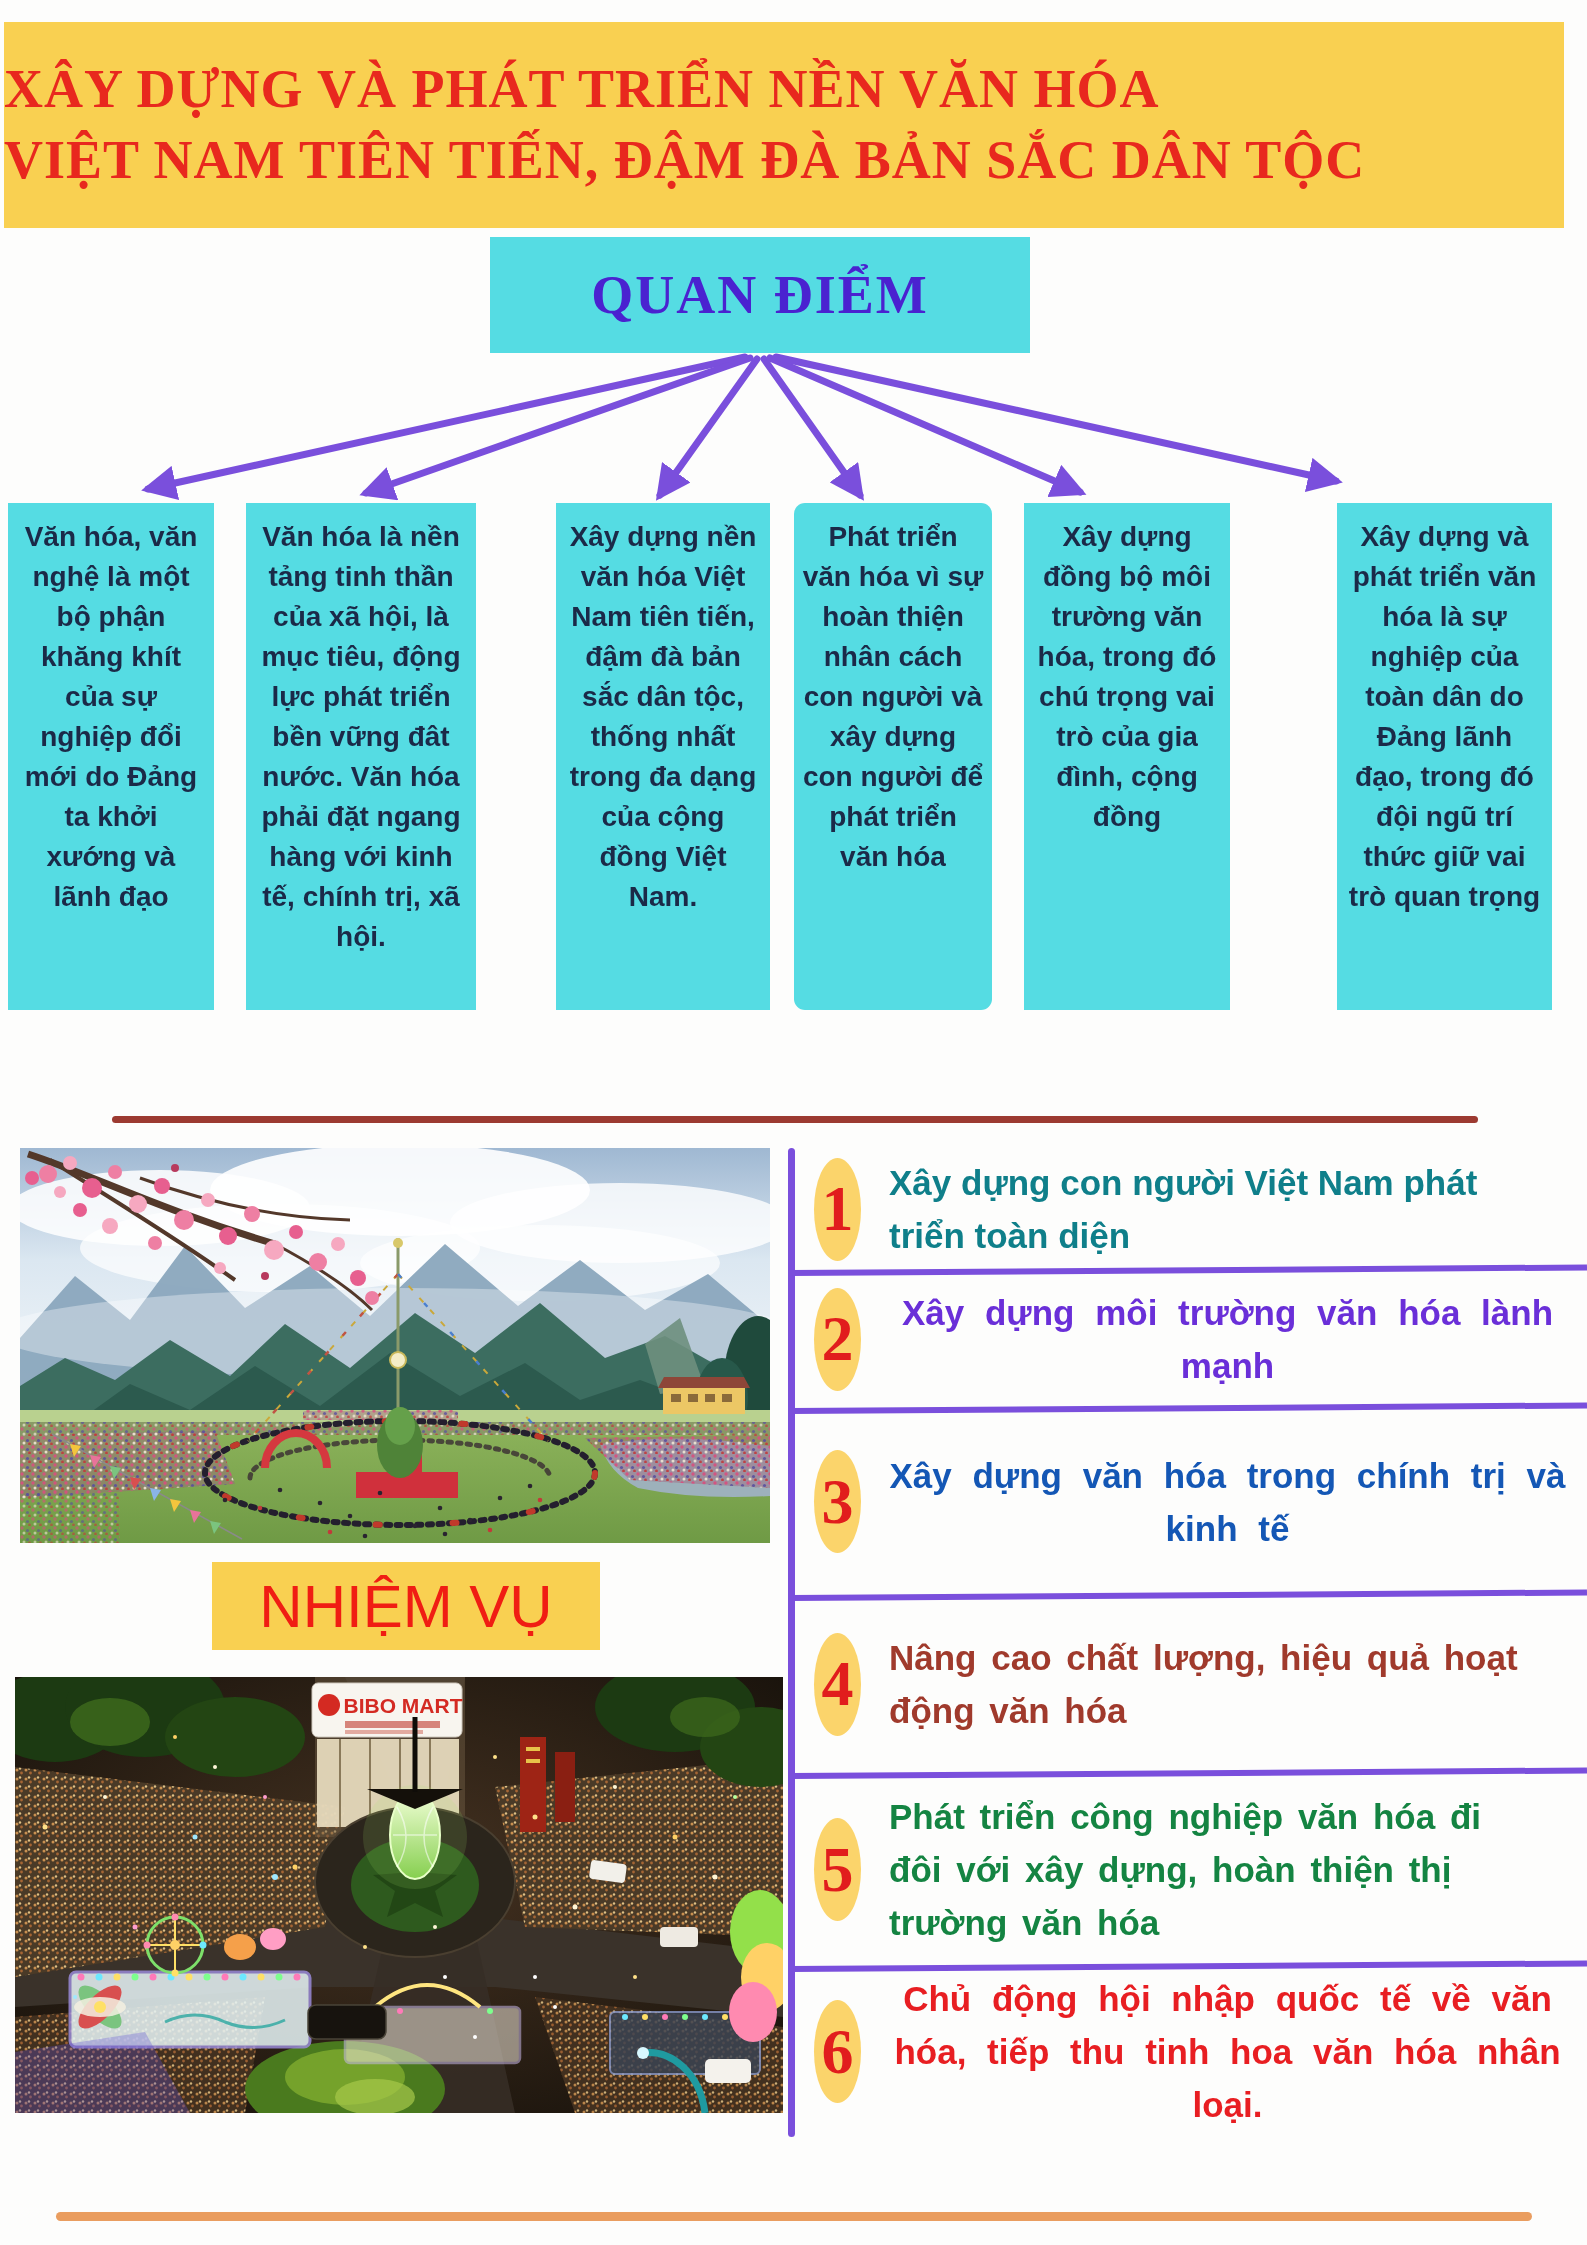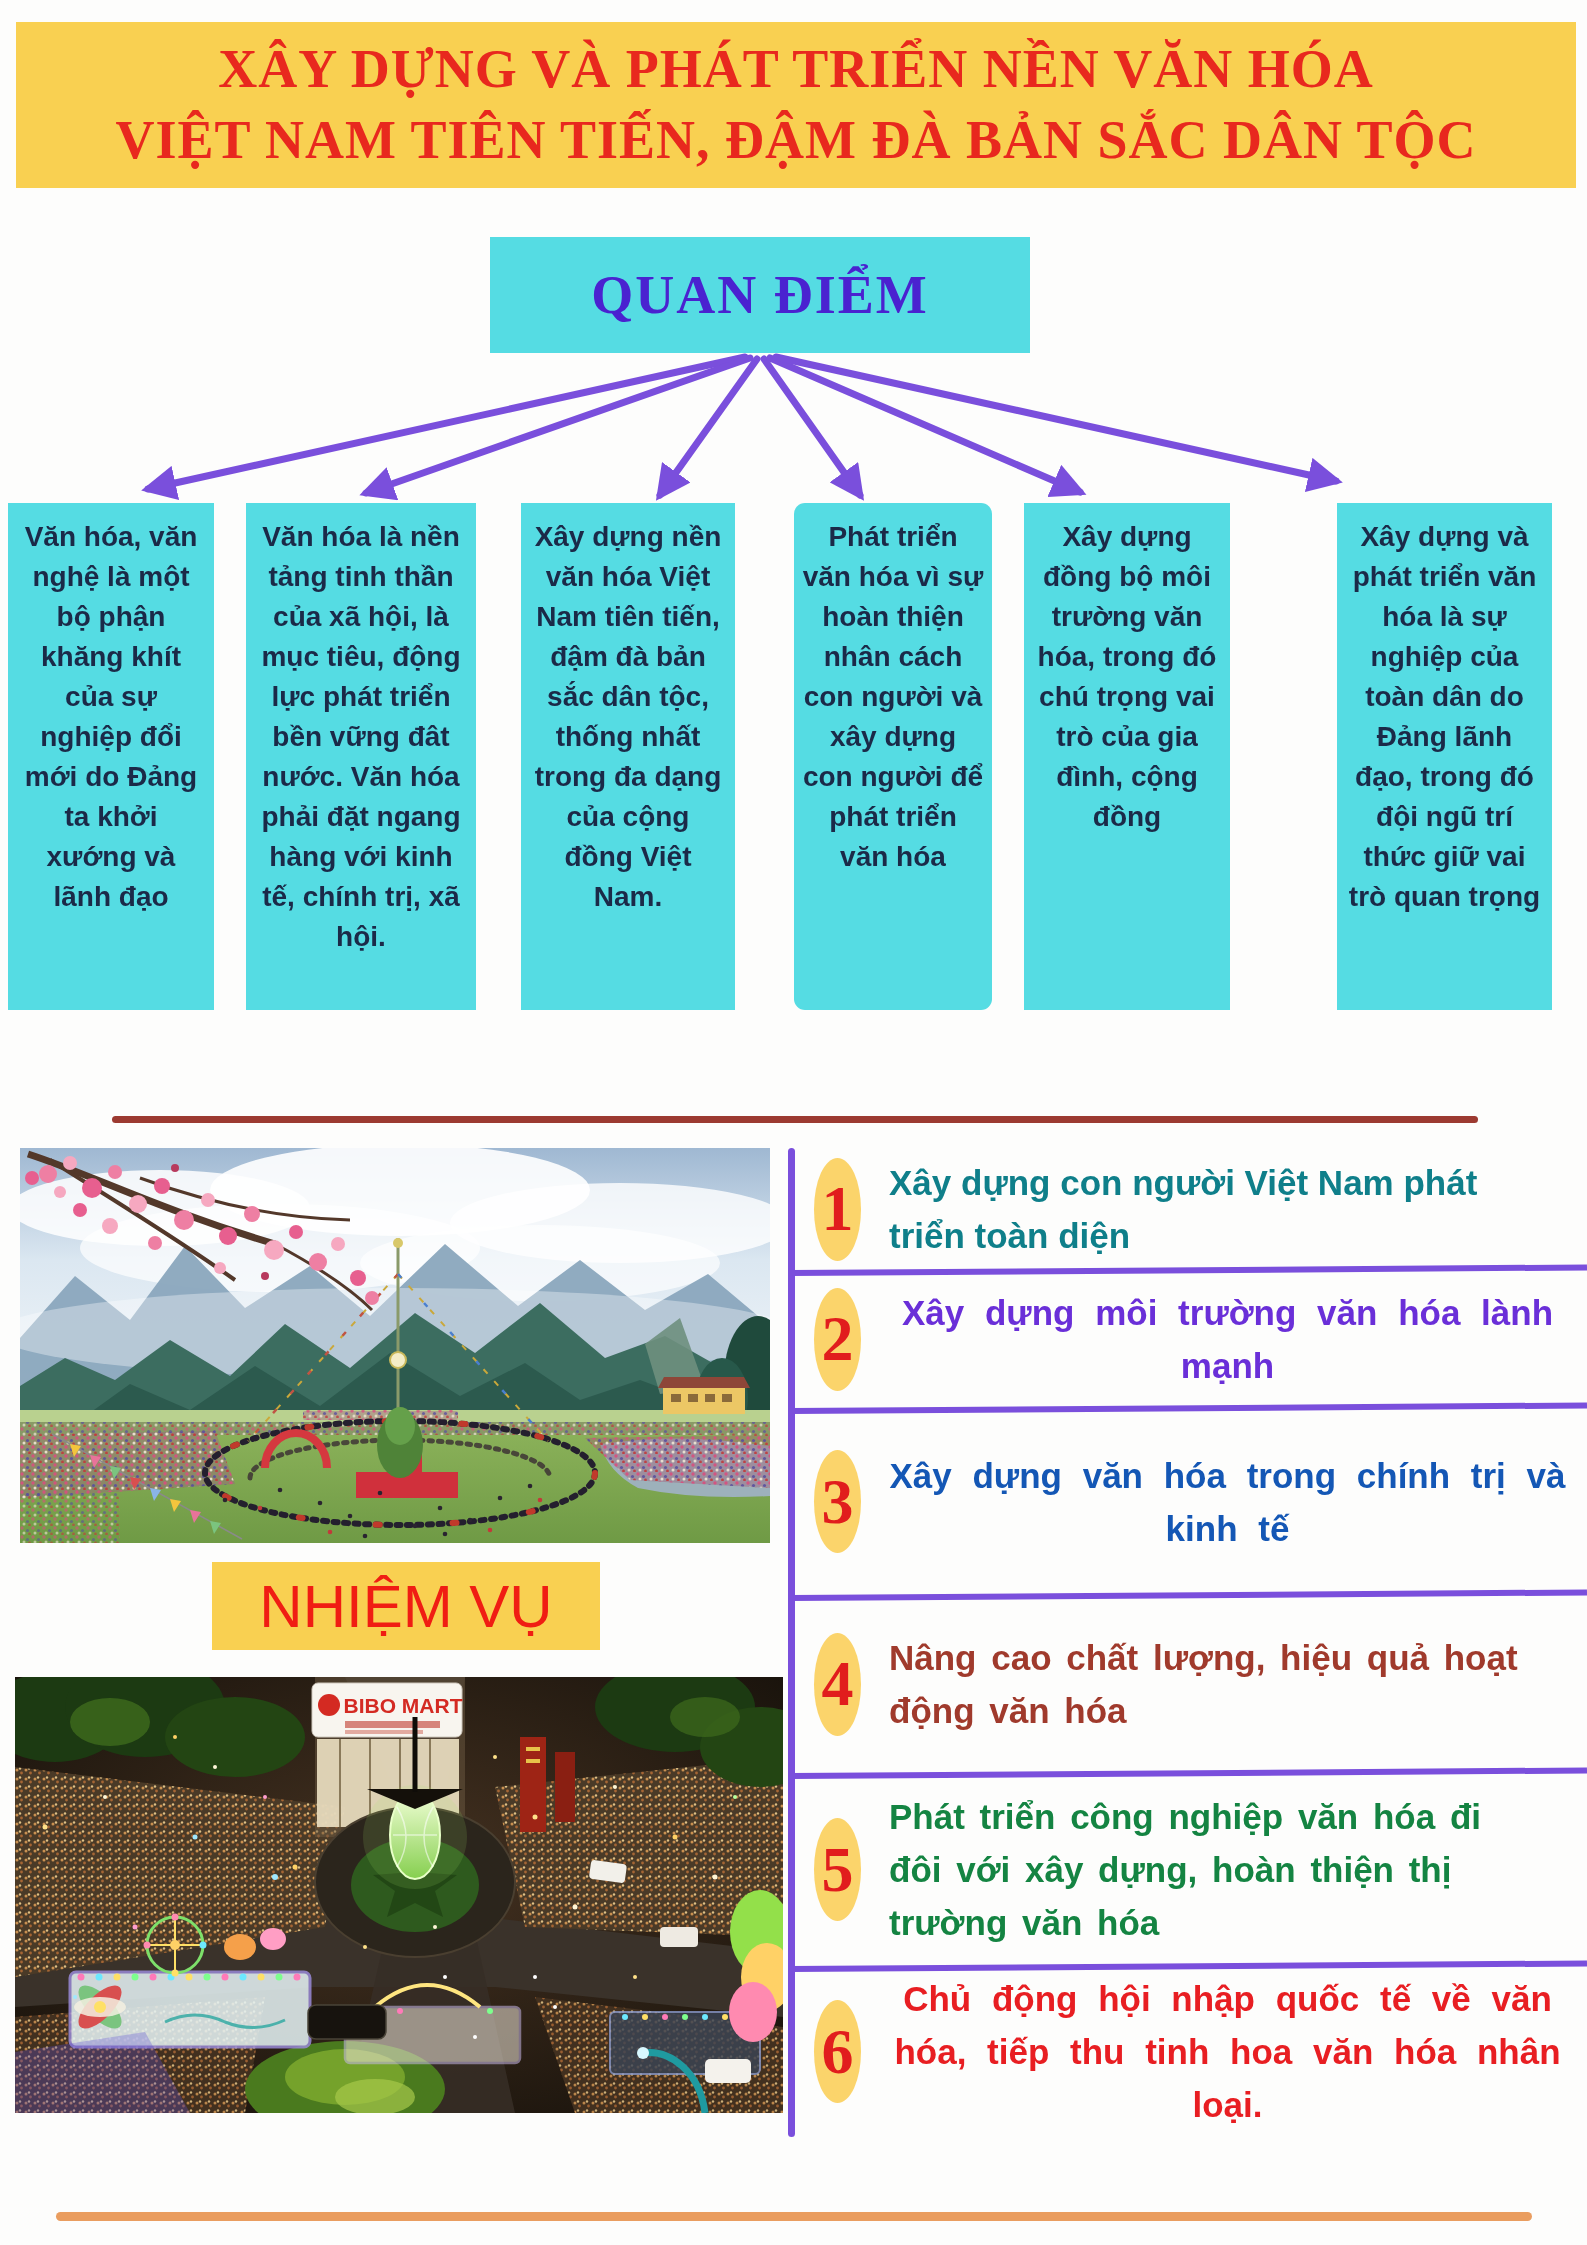--- a/index.html
+++ b/index.html
@@ -1,42 +1,42 @@
 <!DOCTYPE html>
 <html style="--banner_yellow: #f9d051; --title_red: #e8281e; --box_cyan: #55dce3; --heading_purple: #4a22d0; --box_text: #1b2a48; --purple: #7a4fdc; --divider_top: #9c3a31; --divider_bottom: #ea9d5f; --badge_yellow: #fbd46b; --number_red: #e11d1d; --task_label_red: #f01d13;"><head>
 <meta charset="utf-8">
 <style>
   html,body{margin:0;padding:0;background:#ffffff;}
   .page{position:relative;width:1587px;height:2245px;background:#fdfdfc;overflow:hidden;
         font-family:"Liberation Sans","DejaVu Sans",sans-serif;}
   .abs{position:absolute;}
 
   
-  .banner{left:16px;top:22px;width:1560px;height:166px;background:var(--banner_yellow,#f9d051);
-          display:flex;flex-direction:column;justify-content:center;align-items:center;}
+  .banner{left:4px;top:22px;width:1560px;height:206px;background:var(--banner_yellow,#f9d051);
+          display:flex;flex-direction:column;justify-content:center;align-items:flex-start;}
   .title-line{font-family:"Liberation Serif","DejaVu Serif",serif;font-weight:bold;
               font-size:54px;line-height:71px;color:var(--title_red,#e8281e);
               letter-spacing:1px;white-space:nowrap;text-align:center;}
 
   
   .quandiem{left:490px;top:237px;width:540px;height:116px;background:var(--box_cyan,#55dce3);
             display:flex;align-items:center;justify-content:center;
             font-family:"Liberation Serif","DejaVu Serif",serif;font-weight:bold;
             font-size:54px;color:var(--heading_purple,#4a22d0);letter-spacing:2px;z-index:2;}
 
   .arrows{left:0;top:0;width:1587px;height:2245px;z-index:1;pointer-events:none;}
 
   
   .vbox{top:503px;height:507px;background:var(--box_cyan,#55dce3);z-index:2;
         display:block;box-sizing:border-box;padding:14px 8px;}
   .vbox p{margin:0;font-weight:bold;font-size:28px;line-height:40px;text-align:center;
           color:var(--box_text,#1b2a48);}
   .vb1{left:8px;width:206px;}
   .vb2{left:246px;width:230px;}
-  .vb3{left:521px;width:214px;}
+  .vb3{left:556px;width:214px;}
   .vb4{left:794px;width:198px;border-radius:11px;}
   .vb5{left:1024px;width:206px;}
   .vb6{left:1337px;width:215px;}
 
   
   .divider-top{left:112px;top:1116px;width:1366px;height:7px;border-radius:4px;
                background:var(--divider_top,#9c3a31);}
   .divider-bottom{left:56px;top:2212px;width:1476px;height:9px;border-radius:5px;
                   background:var(--divider_bottom,#ea9d5f);}
 

